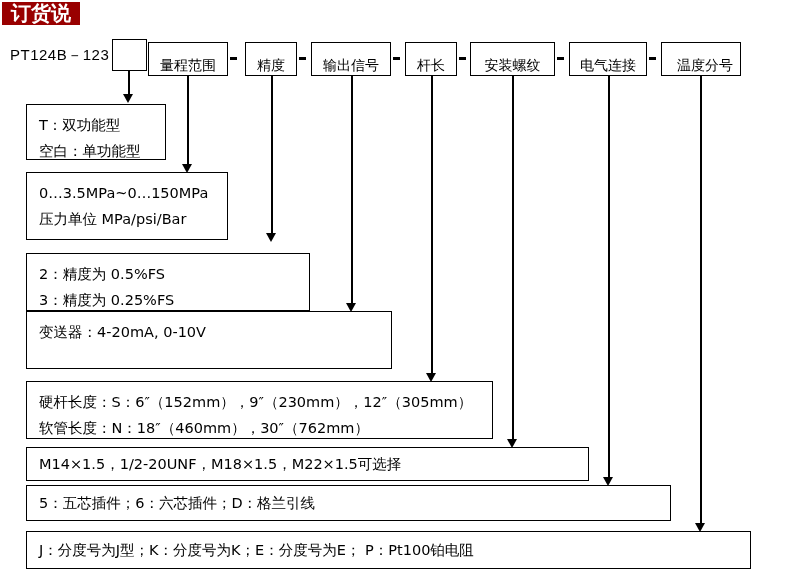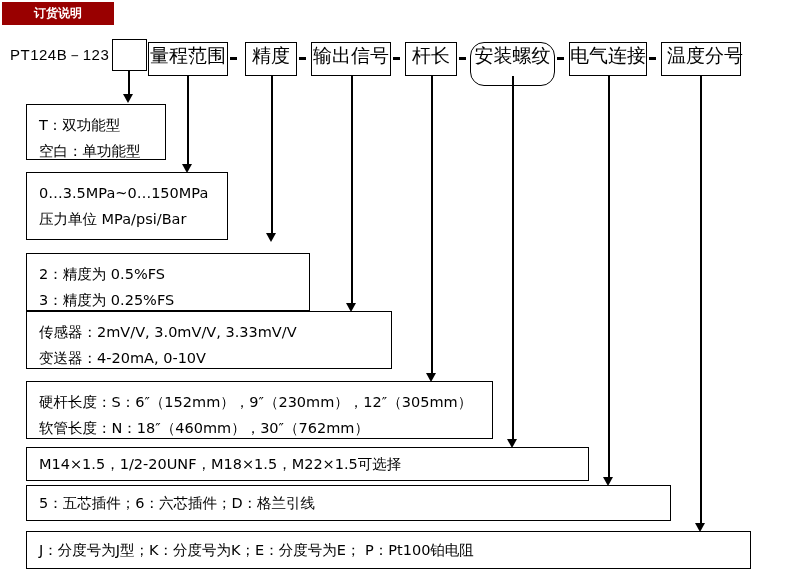--- a/index.html
+++ b/index.html
@@ -16,26 +16,26 @@
     width: 800px;
     height: 588px;
     background: #ffffff;
     overflow: hidden;
   }
   
   .banner {
     position: absolute;
     left: 2px;
     top: 2px;
-    width: 112px;
+    width: 78px;
     height: 23px;
     background: #990000;
     color: #ffffff;
     font-weight: bold;
-    font-size: 12px;
+    font-size: 20px;
     line-height: 23px;
     text-align: center;
     letter-spacing: 0px;
     font-family: "DejaVu Sans", sans-serif;
   }
   
   .model-code {
     position: absolute;
     left: 10px;
     top: 46px;
@@ -45,23 +45,23 @@
     font-family: "Liberation Sans", sans-serif;
     letter-spacing: 0.5px;
   }
   
   .tbox {
     position: absolute;
     box-sizing: border-box;
     border: 1.6px solid #000000;
     background: #ffffff;
     display: flex;
-    align-items: flex-start;
+    align-items: flex-end;
     justify-content: center;
-    font-size: 19px;
+    font-size: 14px;
     white-space: nowrap;
     font-family: "DejaVu Sans", sans-serif;
   }
   .tbox.empty { }
   
   .dash {
     position: absolute;
     height: 2.5px;
     width: 7px;
     background: #000000;
@@ -124,21 +124,21 @@
   <div class="tbox" style="left:311px; top:42px; width:80px; height:34px;">
     <span>输出信号</span>
   </div>
   <div class="dash" style="left:393px; top:57px;"></div>
 
   <div class="tbox" style="left:405px; top:42px; width:52px; height:34px;">
     <span>杆长</span>
   </div>
   <div class="dash" style="left:459px; top:57px;"></div>
 
-  <div class="tbox" style="left:470px; top:42px; width:85px; height:44px;border-radius:14px;">
+  <div class="tbox" style="left:470px; top:42px; width:85px; height:34px;">
     <span>安装螺纹</span>
   </div>
   <div class="dash" style="left:557px; top:57px;"></div>
 
   <div class="tbox" style="left:569px; top:42px; width:78px; height:34px;">
     <span>电气连接</span>
   </div>
   <div class="dash" style="left:649px; top:57px;"></div>
 
   <div class="tbox" style="left:661px; top:42px; width:80px; height:34px;padding-left:8px;">
@@ -178,21 +178,20 @@
     <div class="line">0…3.5MPa~0…150MPa</div>
     <div class="line">压力单位 MPa/psi/Bar</div>
   </div>
 
   <div class="dbox" style="left:26px; top:253px; width:284px; height:58px;">
     <div class="line">2：精度为 0.5%FS</div>
     <div class="line">3：精度为 0.25%FS</div>
   </div>
 
   <div class="dbox" style="left:26px; top:311px; width:366px; height:58px;">
-    <div class="line">传感器：2mV/V, 3.0mV/V, 3.33mV/V</div>
     <div class="line">变送器：4-20mA, 0-10V</div>
   </div>
 
   <div class="dbox" style="left:26px; top:381px; width:467px; height:58px;">
     <div class="line">硬杆长度：S：6″（152mm），9″（230mm），12″（305mm）</div>
     <div class="line">软管长度：N：18″（460mm），30″（762mm）</div>
   </div>
 
   <div class="dbox single" style="left:26px; top:447px; width:563px; height:34px;">
     <div class="line">M14×1.5，1/2-20UNF，M18×1.5，M22×1.5可选择</div>

